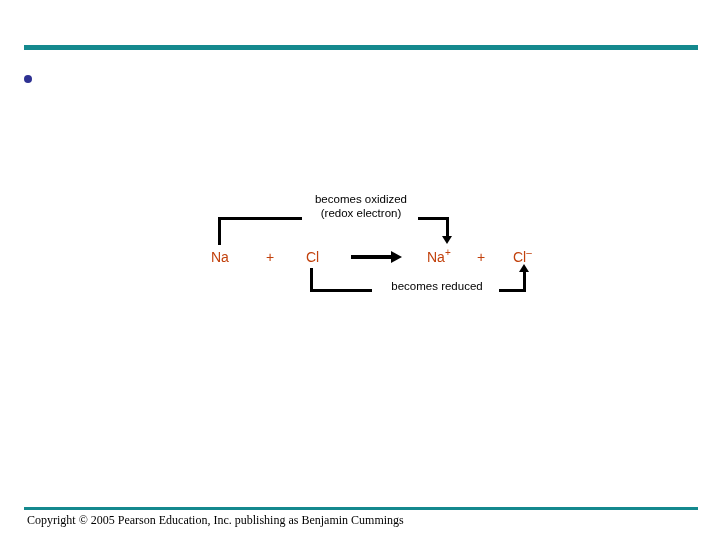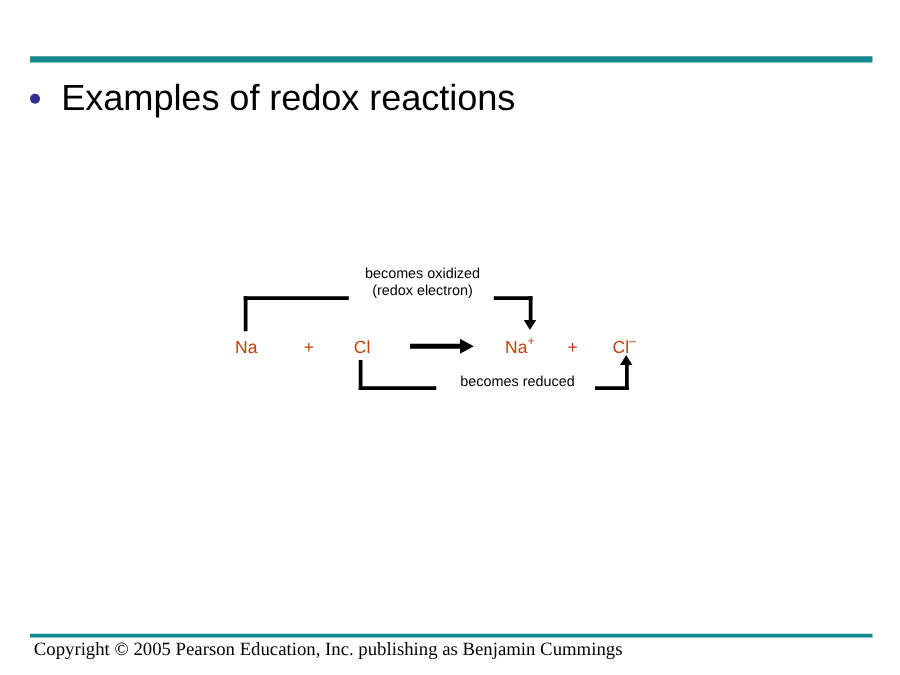--- a/index.html
+++ b/index.html
@@ -56,25 +56,24 @@
     font-size: 29px;
     line-height: 34px;
     letter-spacing: -0.1px;
     color: #000000;
     white-space: nowrap;
   }
 
   
   #diagram {
     position: absolute;
-    left: 173px;
+    left: 196px;
     top: 190px;
     width: 360px;
     height: 130px;
-    margin-top: 20px;
   }
   #diagram .el {
     position: absolute;
   }
   .chem {
     font-size: 14px;
     line-height: 14px;
     white-space: nowrap;
     color: #c2410c;
   }
@@ -125,36 +124,35 @@
     top: 507px;
     width: 674px;
     height: 3px;
     background: #14898E;
   }
   .footer-text {
     position: absolute;
     left: 27px;
     top: 515px;
     font-family: "Liberation Serif", serif;
-    font-size: 15px;
+    font-size: 12px;
     line-height: 11px;
     color: #000000;
     white-space: nowrap;
   }
 </style>
 </head>
 <body>
 
 <div id="slide">
 
   <div class="rule-top"></div>
 
   <div class="title-row">
     <span class="title-bullet"></span>
-    <span class="title-text">Examples of redox reactions</span>
   </div>
 
   <div id="diagram">
 
     <div class="el annot" style="left:100px; top:2px; width:130px;">
       <div>becomes oxidized</div>
       <div>(redox electron)</div>
     </div>
 
     <div class="el bar-v" style="left:22px; top:27px; height:28px;"></div>

